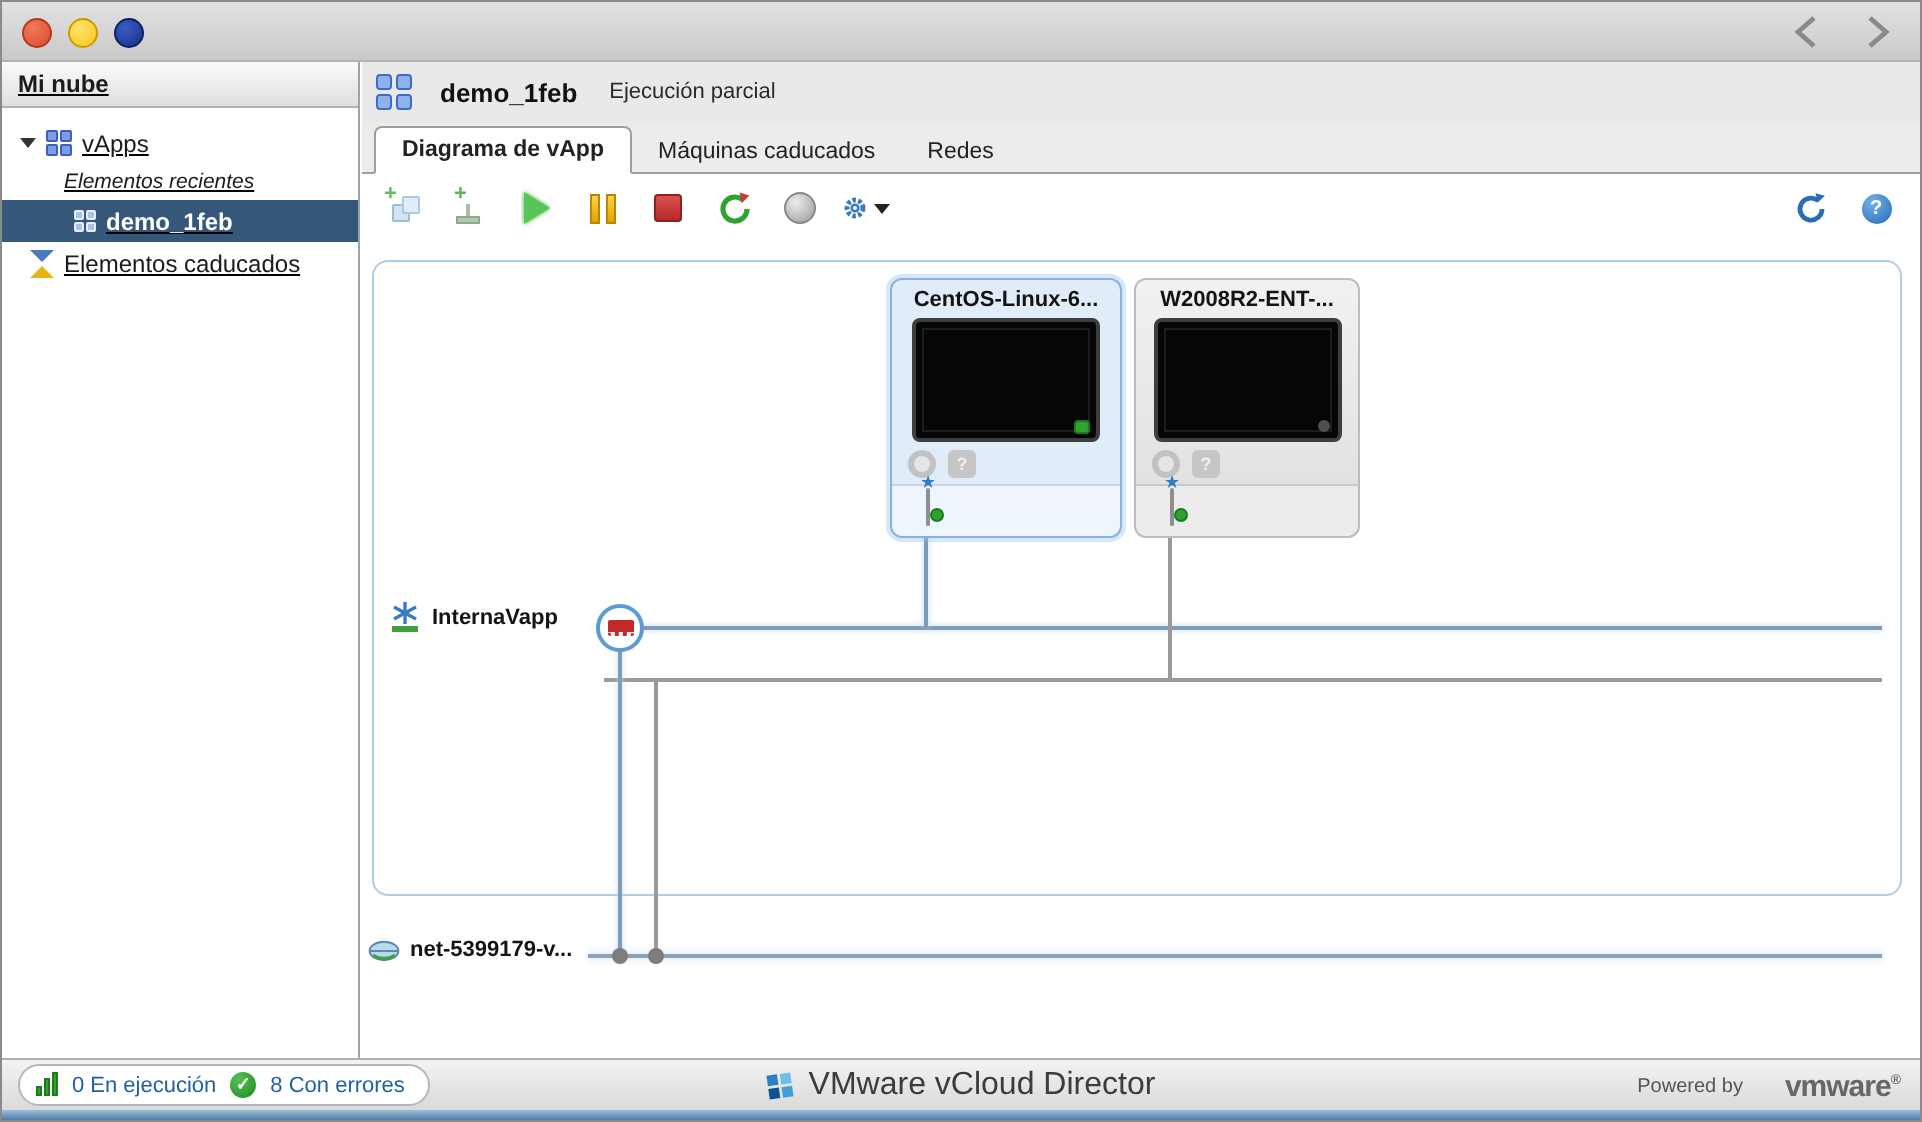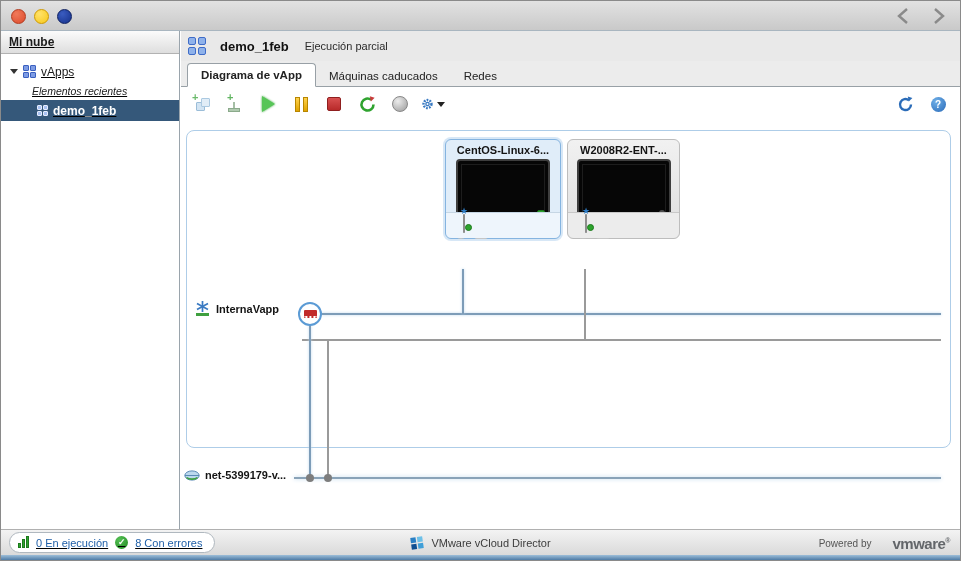--- a/index.html
+++ b/index.html
@@ -90,21 +90,21 @@
   .line-net  { background:#8aa3b8; box-shadow:0 0 4px #b8d4ea; }
   .net-node-circle { position:absolute; left:117px; top:181px; width:24px; height:24px; border-radius:50%;
     background:#fff; border:2px solid #5b9bd5; z-index:3; display:flex; align-items:center; justify-content:center; }
   .net-node-circle .switch { width:13px; height:8px; background:#c22a2a; border-radius:1px;
     border-bottom:2px dotted #fff; }
   .dot { position:absolute; width:8px; height:8px; border-radius:50%; background:#7d7d7d; z-index:3; }
   .net-label { position:absolute; display:flex; align-items:center; z-index:3; }
   .net-label span { font-size:11px; font-weight:bold; color:#141414; margin-left:5px; }
 
   
-  .vm-card { position:absolute; top:18px; width:116px; height:100px; border-radius:6px; z-index:2; }
+  .vm-card { position:absolute; top:18px; width:116px; height:130px; border-radius:6px; z-index:2; }
   .vm-card.selected { background:#e0edf9; border:1px solid #85b4e0; box-shadow:0 0 0 2px rgba(140,185,228,.35); }
   .vm-card.normal { background:linear-gradient(#f1f1f1,#dedede); border:1px solid #bdbdbd; }
   .vm-title { text-align:center; font-size:11px; font-weight:bold; color:#141414; padding-top:4px; height:18px;
     white-space:nowrap; overflow:hidden; }
   .vm-monitor { width:94px; height:62px; margin:1px auto 0; background:#060606; border:2px solid #3e3e3e;
     border-radius:4px; position:relative; }
   .vm-monitor .inner { position:absolute; left:3px; top:3px; right:3px; bottom:3px; border:1px solid #1d1d1d; }
   .tools-green { position:absolute; right:3px; bottom:2px; width:8px; height:7px; background:#2fa32f;
     border:1px solid #1c7a1c; border-radius:2px; }
   .power-gray { position:absolute; right:4px; bottom:3px; width:6px; height:6px; background:#4e4e4e; border-radius:50%; }
@@ -121,29 +121,29 @@
   .nic .plug { position:relative; margin:0 auto; width:11px; height:20px;
     background:linear-gradient(#fdfdfd,#d5d5d5); border:1px solid #8e8e8e; border-radius:5px 5px 4px 4px; }
   .nic .dot-green { position:absolute; left:1px; bottom:1px; width:7px; height:7px;
     background:#2da32d; border:1px solid #1c7a1c; border-radius:50%; }
 
   
   .statusbar { position:absolute; left:0; right:0; bottom:0; height:31px; }
   .statusbar-main { height:26px; background:linear-gradient(#f3f3f3,#dadada); border-top:1px solid #b0b0b0; position:relative; }
   .statusbar-strip { height:5px; background:linear-gradient(#9dbed9,#4f7ca6); }
   .status-pill { position:absolute; left:8px; top:2px; height:21px; background:#fff; border:1px solid #b0b8bf;
-    border-radius:11px; display:flex; align-items:center; gap:7px; padding:0 12px 0 8px;text-decoration:underline; }
+    border-radius:11px; display:flex; align-items:center; gap:7px; padding:0 12px 0 8px; }
   .status-pill .txt { font-size:11px; color:#1f5fa8; }
   .icon-runtasks { display:inline-flex; align-items:flex-end; gap:1px; height:13px; padding-bottom:1px; }
   .icon-runtasks i { width:3px; background:#2fa32f; border:0.5px solid #1c7a1c; }
   .icon-check { width:13px; height:13px; border-radius:50%; background:radial-gradient(circle at 35% 30%,#55c055,#1e8a1e);
     color:#fff; font-size:9px; font-weight:bold; text-align:center; line-height:13px; }
   .status-center { position:absolute; left:0; right:0; top:0; height:26px;
     display:flex; align-items:center; justify-content:center; gap:7px; }
-  .status-center .txt { font-size:11px; color:#3c3c3c; }
+  .status-center .txt { font-size:16px; color:#3c3c3c; }
   .status-right { position:absolute; right:10px; top:0; height:26px; display:flex; align-items:center; gap:21px; }
   .powered { font-size:10px; color:#555; }
   .vmware-logo { font-size:15px; font-weight:bold; color:#63666a; letter-spacing:-0.5px; }
   .vmware-logo .reg { font-size:7px; vertical-align:super; }
 </style>
 </head>
 <body>
 
 <div class="titlebar">
   <span class="win-btn red"></span>
@@ -179,20 +179,27 @@
     <div class="tree-row row-recents">Elementos recientes</div>
     <div class="tree-row row-selected">
       <span class="icon-vapps small">
           <i></i>
           <i></i>
           <i></i>
           <i></i>
         </span>
       <span>demo_1feb</span>
     </div>
+    <div class="tree-row row-indent">
+      <span class="icon-hourglass">
+          <span class="top"></span>
+          <span class="bot"></span>
+        </span>
+      <span>Elementos caducados</span>
+    </div>
   </div>
 </div>
 
 <div class="main">
 
   <div class="main-header">
     <span class="icon-vapps big">
         <i></i>
         <i></i>
         <i></i>

